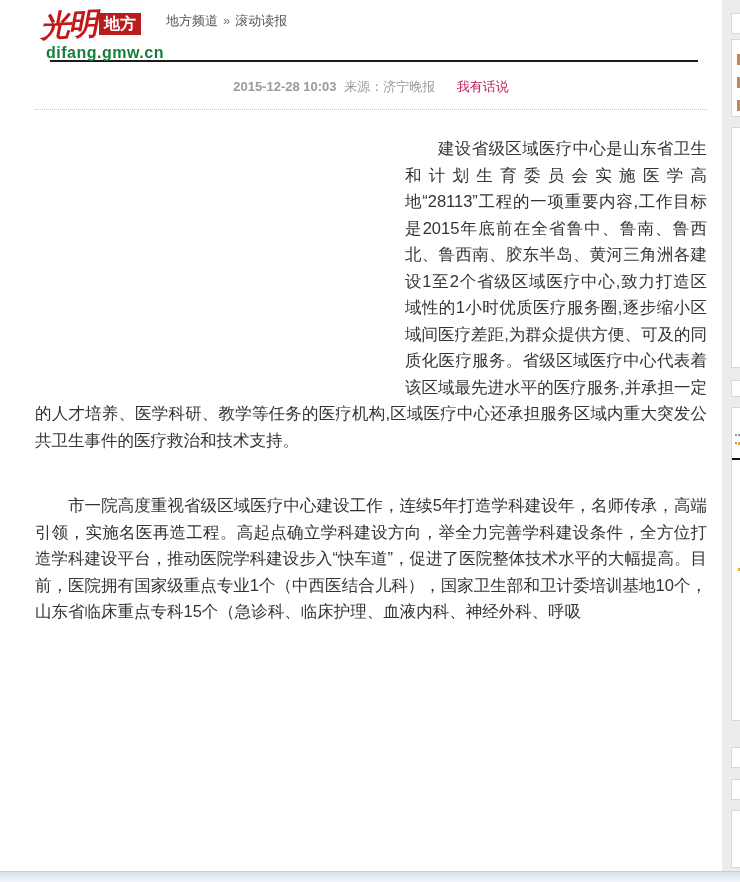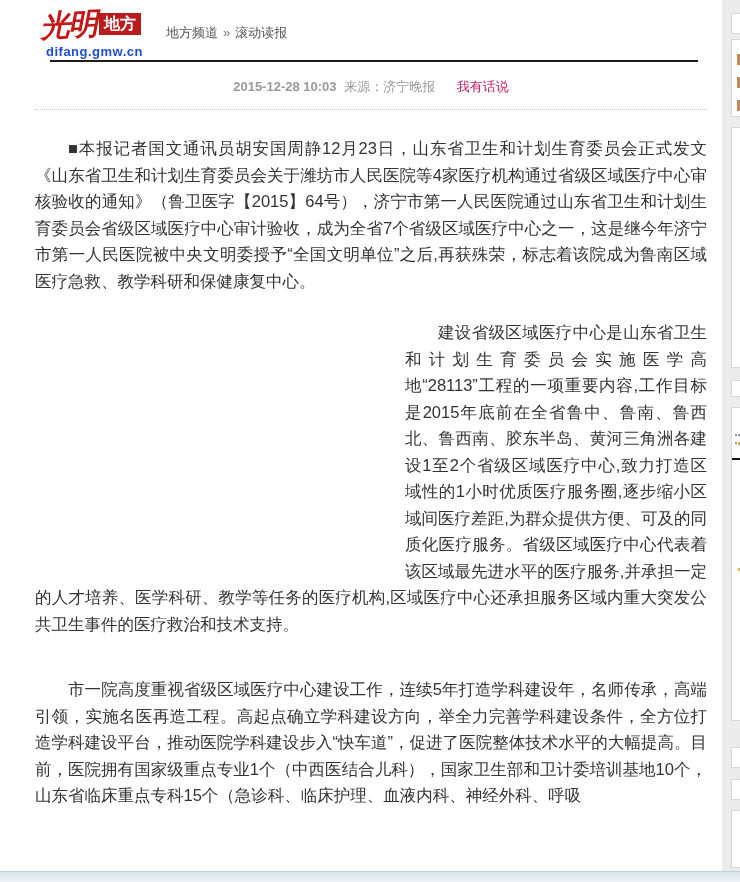--- a/index.html
+++ b/index.html
@@ -25,23 +25,23 @@
     display: inline-block; transform: rotate(-3deg);
   }
   .logo-box {
     display: inline-block; vertical-align: 6px;
     background: #b91c1c; color: #fff;
     font-size: 16px; font-weight: bold;
     padding: 3px 5px; margin-left: 3px; line-height: 1;
   }
   .logo-domain {
     display: block; margin-top: -2px; margin-left: 6px;
-    font-size: 13px; font-weight: bold; color: #1d4ed8; letter-spacing: .5px;
+    font-size: 16px; font-weight: bold; color: #15803d; letter-spacing: .5px;
   }
-  .breadcrumb { position: absolute; left: 166px; top: 24px; font-size: 13px; color: #555; }
+  .breadcrumb { position: absolute; left: 166px; top: 12px; font-size: 13px; color: #555; }
   .breadcrumb .crumb { cursor: pointer; }
   .breadcrumb .sep { margin: 0 5px; color: #777; }
 
   .top-rule { margin: 0 24px 0 50px; border-top: 2px solid #1b1b1b; }
 
   
   .article-title {
     max-width: 620px; margin: 19px auto 0;
     text-align: center; font-size: 24px; line-height: 40px;
     font-weight: 400; color: #3d3d3d;
@@ -115,21 +115,20 @@
   <div class="top-rule"></div>
 
 
   <div class="article-meta">
     <span class="m-date">2015-12-28 10:03</span>
     <span class="m-source">来源：济宁晚报</span>
     <span class="m-comment">我有话说</span>
   </div>
 
   <div class="article-body">
-    <p class="p1">■本报记者国文通讯员胡安国周静12月23日，山东省卫生和计划生育委员会正式发文《山东省卫生和计划生育委员会关于潍坊市人民医院等4家医疗机构通过省级区域医疗中心审核验收的通知》（鲁卫医字【2015】64号），济宁市第一人民医院通过山东省卫生和计划生育委员会省级区域医疗中心审计验收，成为全省7个省级区域医疗中心之一，这是继今年济宁市第一人民医院被中央文明委授予“全国文明单位”之后,再获殊荣，标志着该院成为鲁南区域医疗急救、教学科研和保健康复中心。</p>
     <p class="p2"><span class="img-placeholder"></span><span>建设省级区域医疗中心是山东省卫生和计划生育委员会实施医学高地“28113”工程的一项重要内容,工作目标是2015年底前在全省鲁中、鲁南、鲁西北、鲁西南、胶东半岛、黄河三角洲各建设1至2个省级区域医疗中心,致力打造区域性的1小时优质医疗服务圈,逐步缩小区域间医疗差距,为群众提供方便、可及的同质化医疗服务。省级区域医疗中心代表着该区域最先进水平的医疗服务,并承担一定的人才培养、医学科研、教学等任务的医疗机构,区域医疗中心还承担服务区域内重大突发公共卫生事件的医疗救治和技术支持。</span></p>
     <p class="p3">市一院高度重视省级区域医疗中心建设工作，连续5年打造学科建设年，名师传承，高端引领，实施名医再造工程。高起点确立学科建设方向，举全力完善学科建设条件，全方位打造学科建设平台，推动医院学科建设步入“快车道”，促进了医院整体技术水平的大幅提高。目前，医院拥有国家级重点专业1个（中西医结合儿科），国家卫生部和卫计委培训基地10个，山东省临床重点专科15个（急诊科、临床护理、血液内科、神经外科、呼吸</p>
   </div>
 
 </div>
 
 <div class="page-gutter"></div>
 <div class="sb-box sb-b1"></div>
 <div class="sb-box sb-b2">
   <span class="sb-mark m1"></span>

